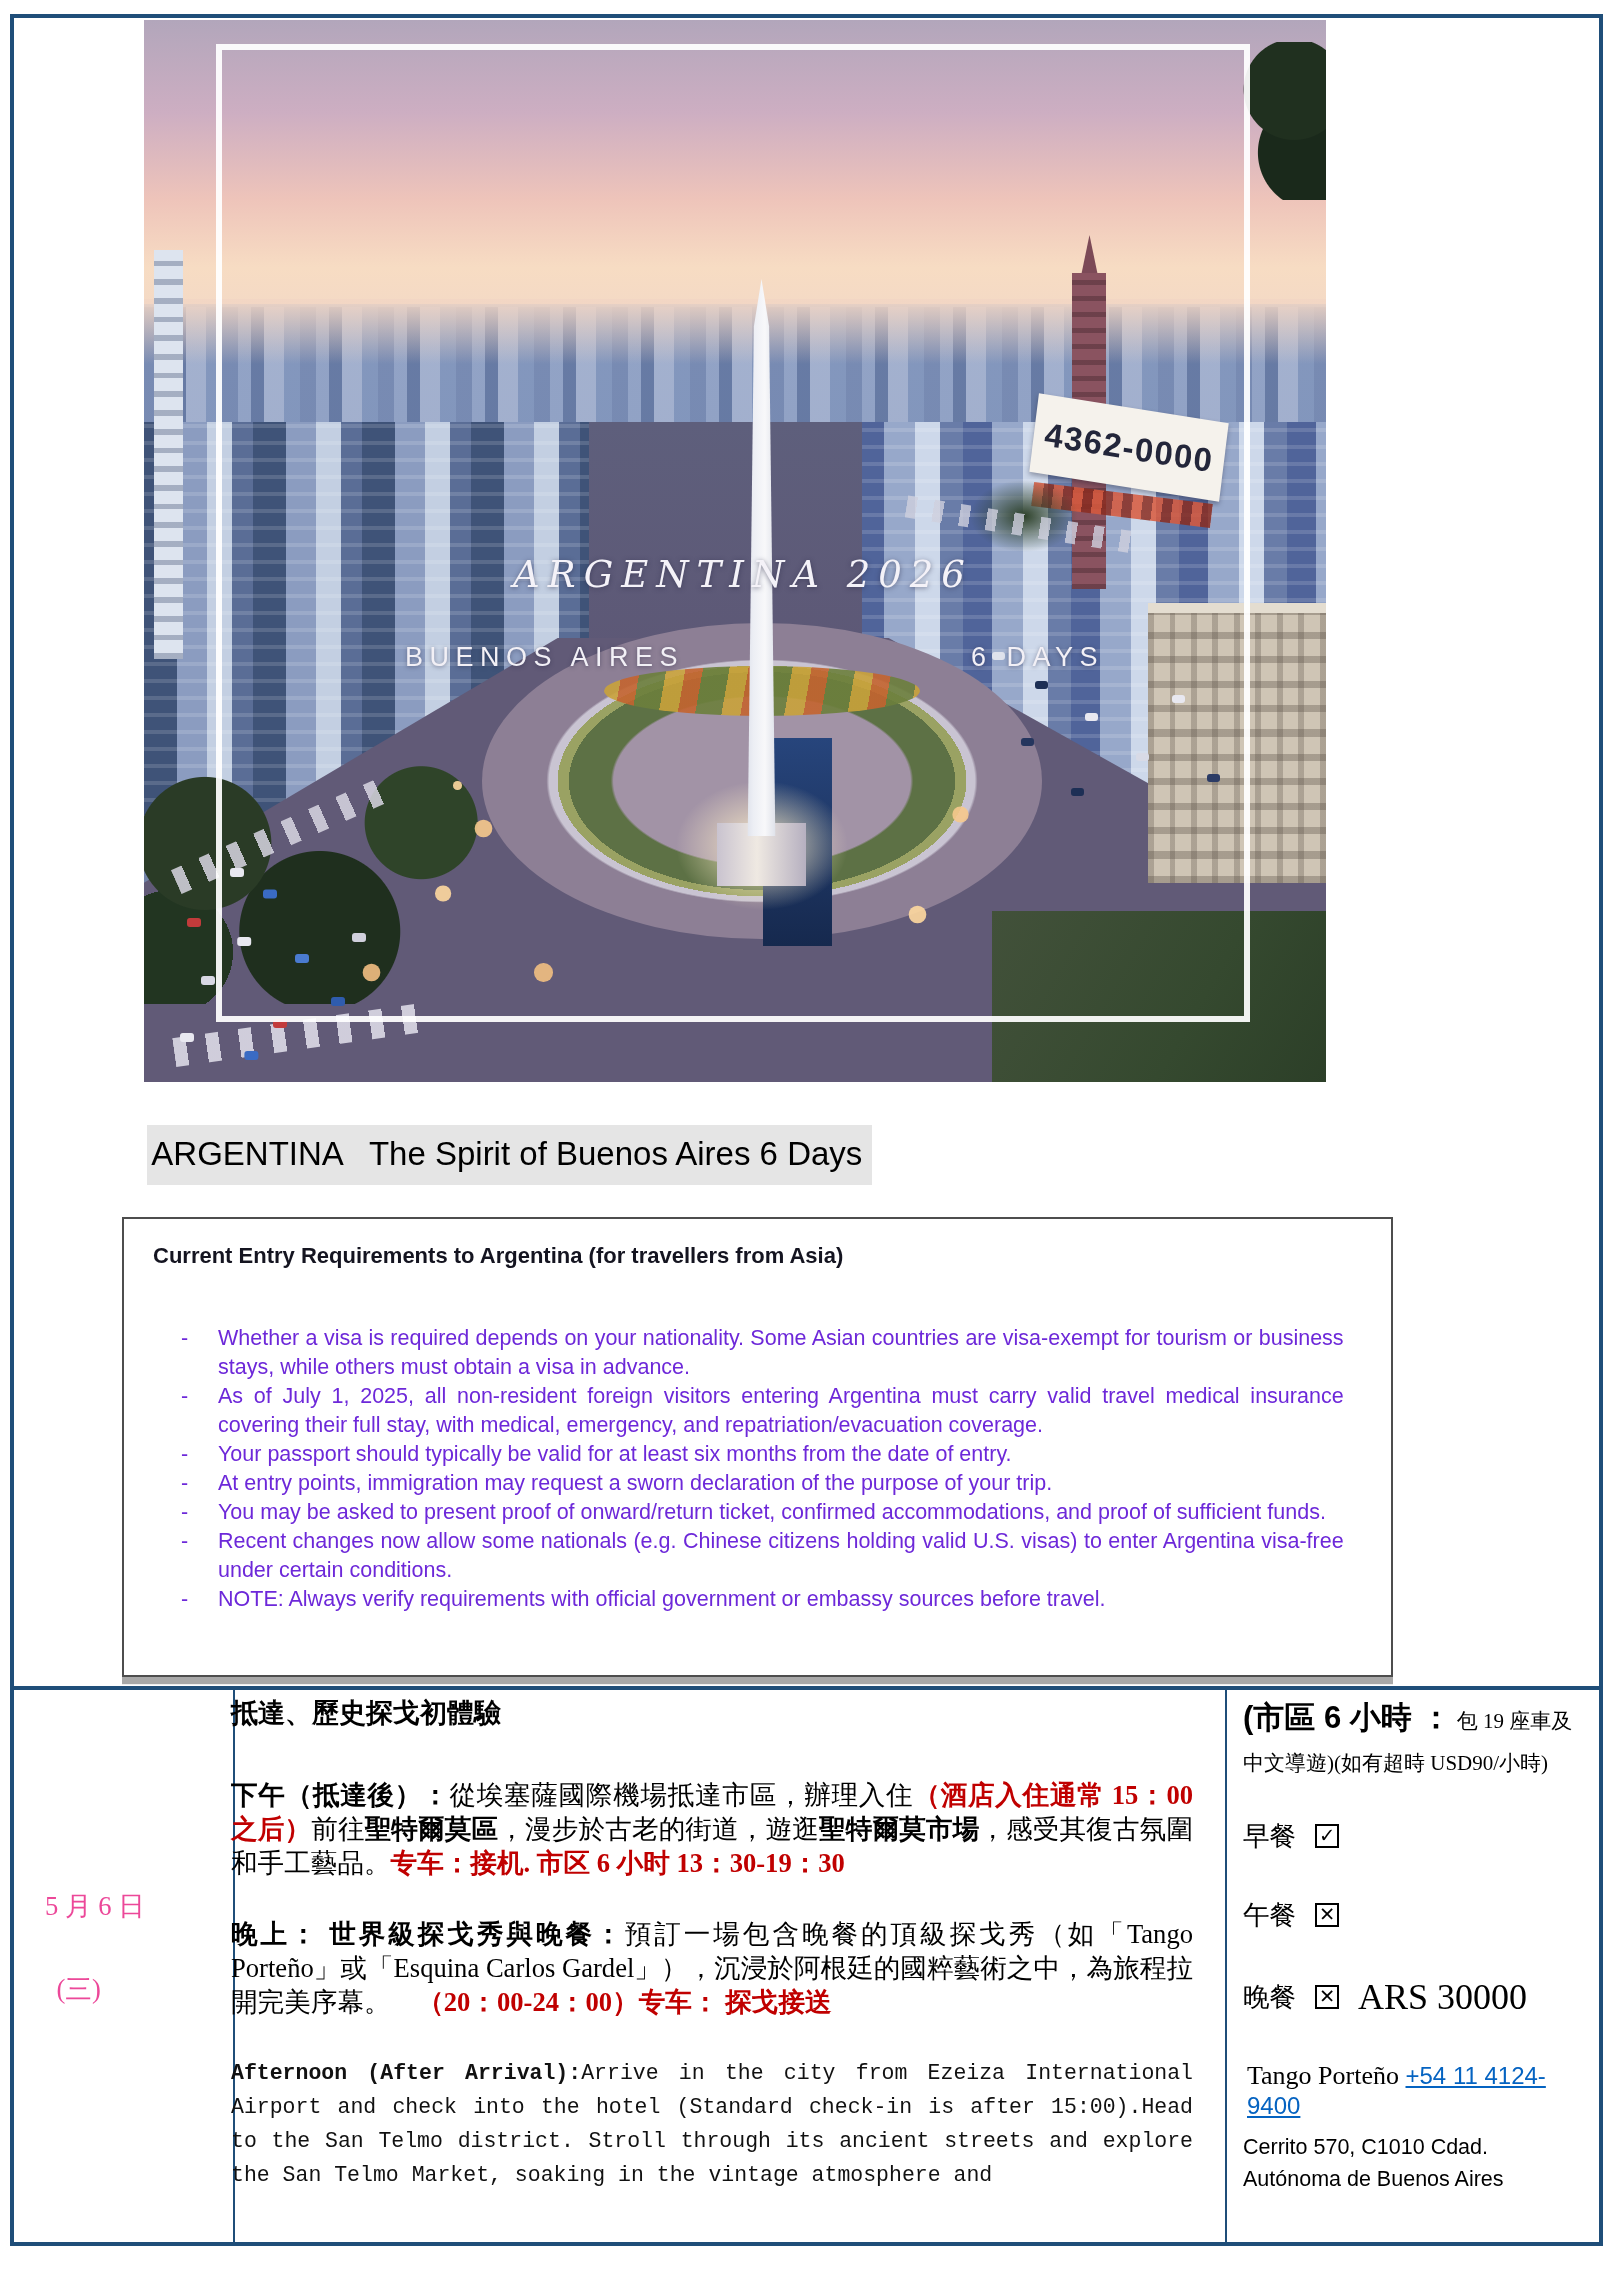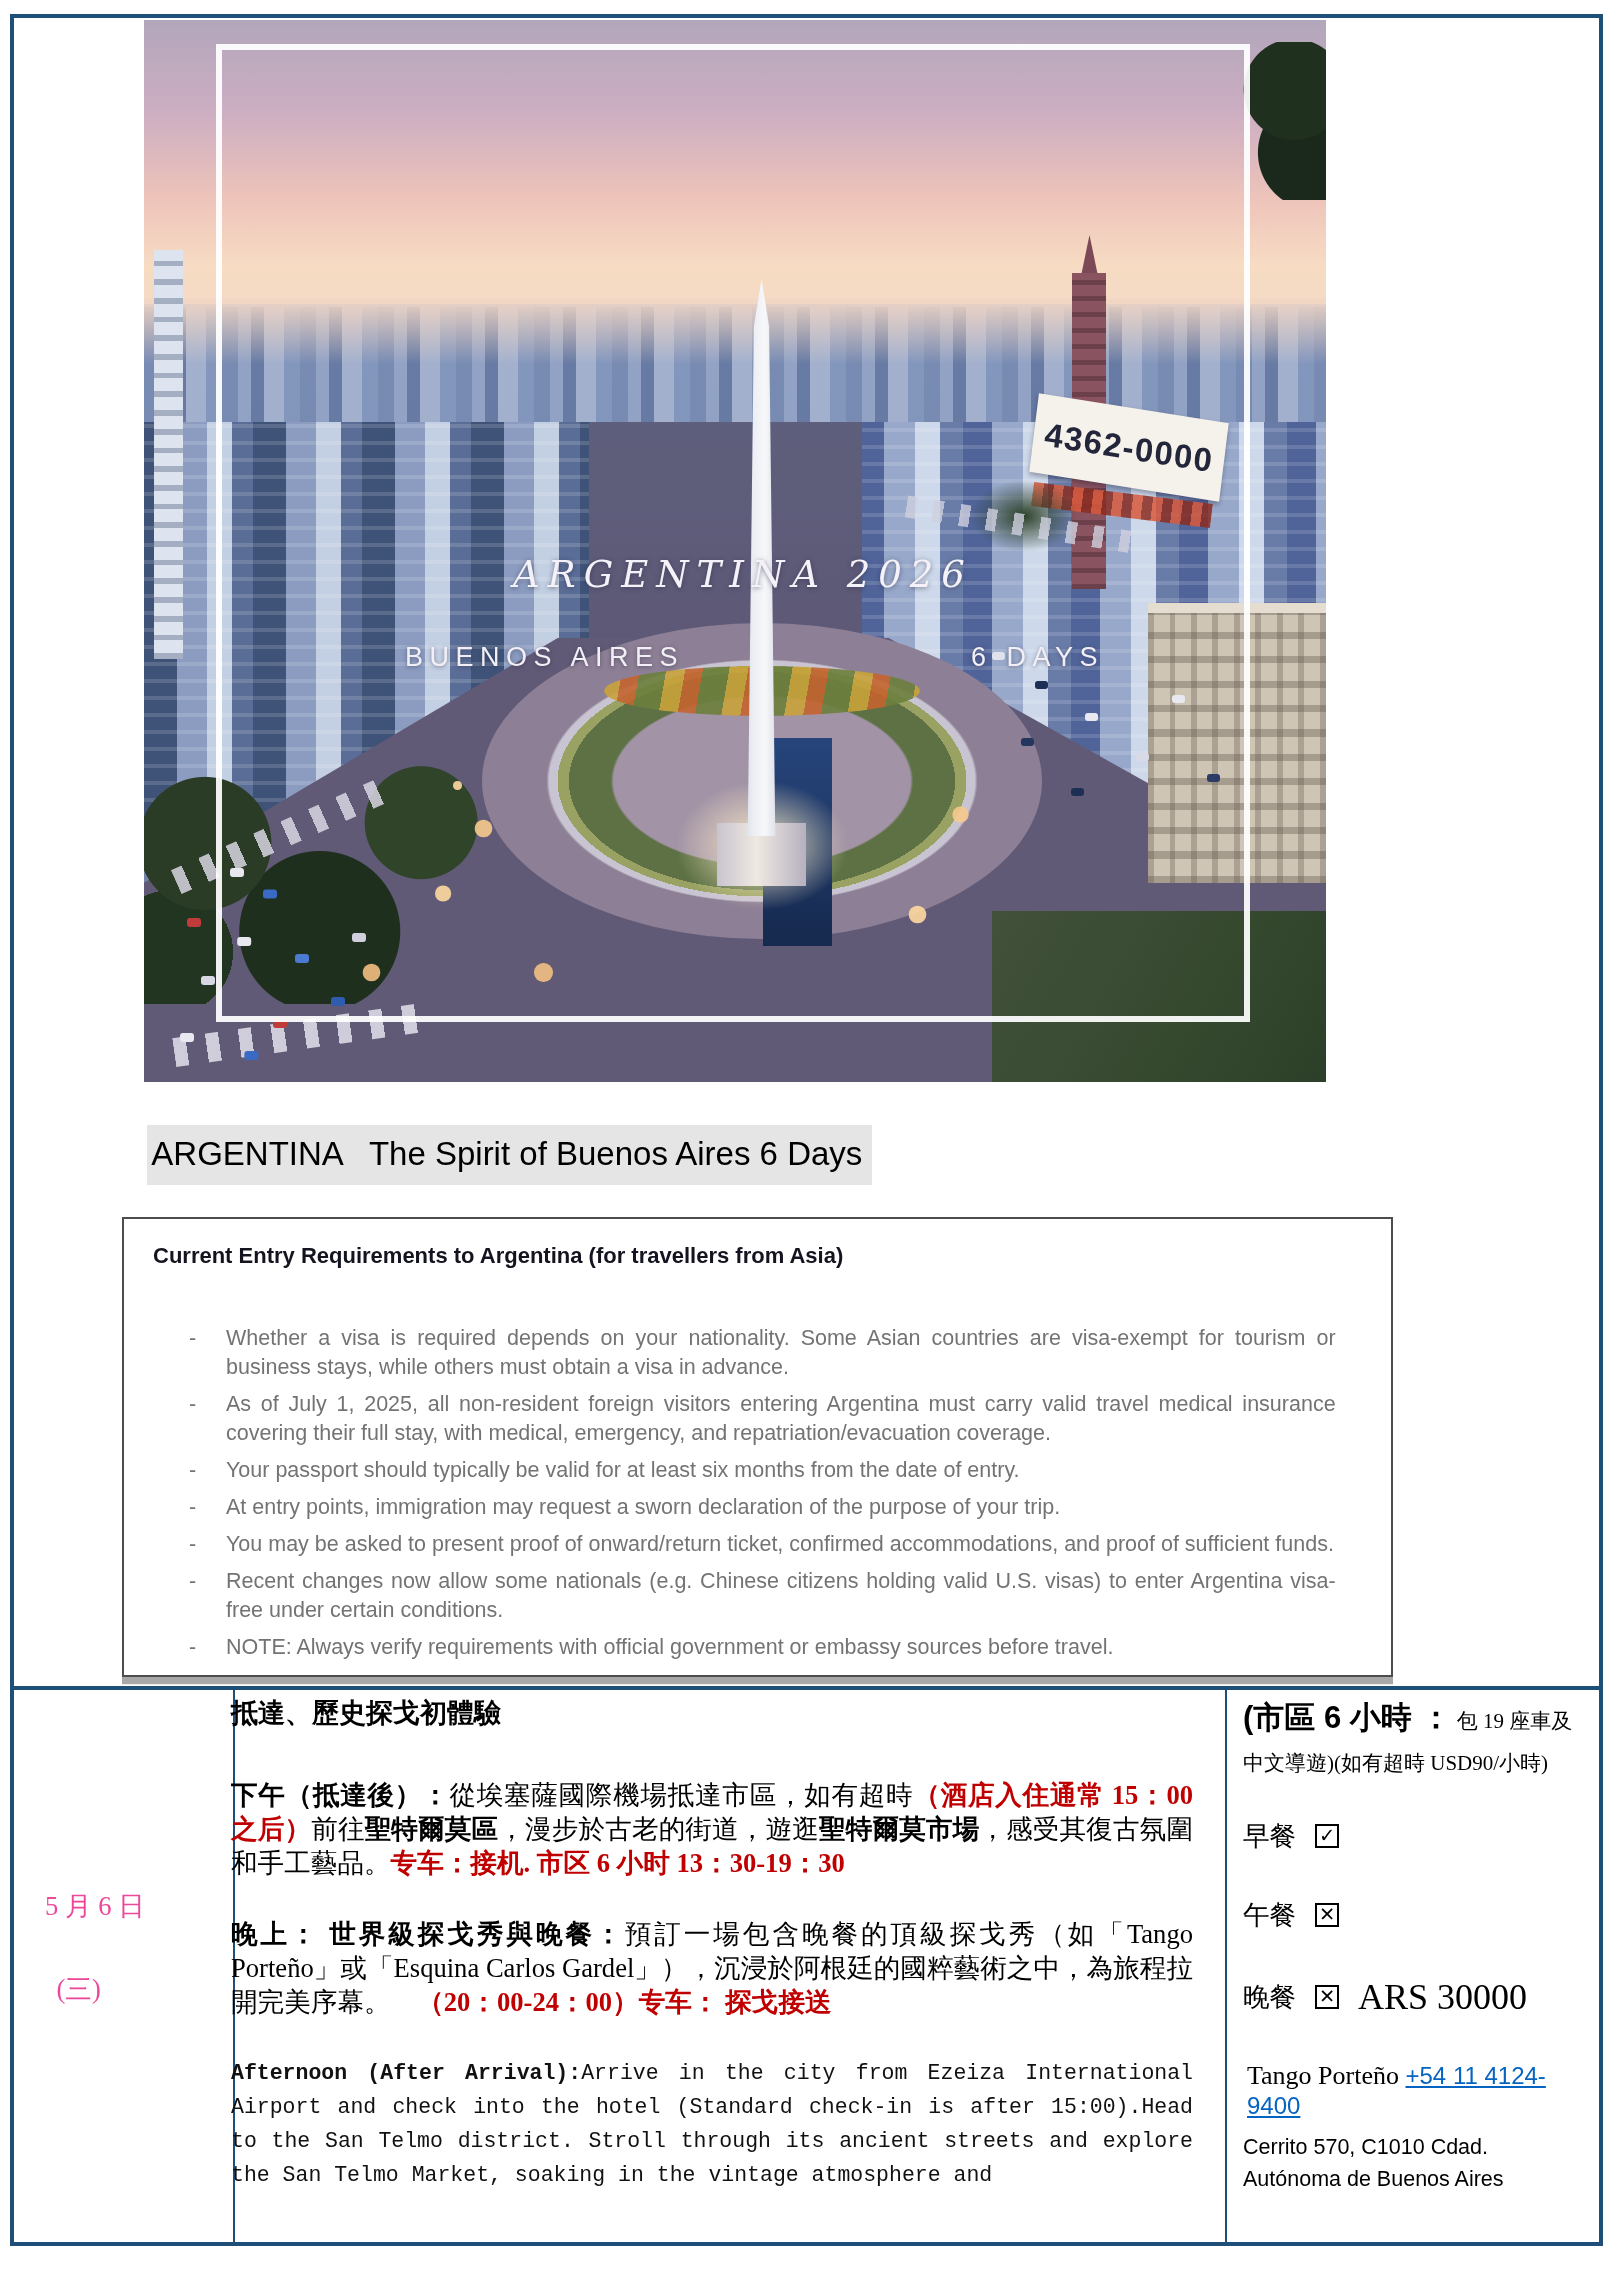--- a/index.html
+++ b/index.html
@@ -104,21 +104,21 @@
   .photo .ov-right{position:absolute;left:827px;top:622px;z-index:31;font-family:"Liberation Sans",sans-serif;
     font-size:27px;letter-spacing:6.5px;color:#f2f0f6;text-shadow:0 1.4px 4.3px rgba(40,40,70,.5);}
   
   .doc-title{position:absolute;left:147px;top:1125px;display:inline-block;background:#e5e5e5;
     font-size:33px;color:#000;padding:10px 10px 11.5px 4.3px;white-space:pre;}
   
   .entry-box{position:absolute;left:122px;top:1217px;width:1271px;height:460px;box-sizing:border-box;
     border:2.2px solid #4d4d4d;background:#fff;box-shadow:0 7.2px 0 #a8a8a8;padding:24.4px 33px 0 29px;}
   .entry-box h2{margin:0;font-size:22px;font-weight:bold;color:#141420;font-family:"Liberation Sans",sans-serif;}
   .entry-box ul{list-style:none;margin:55px 0 0 0;padding:0 14.4px 0 65px;}
-  .entry-box li{position:relative;font-size:21.5px;line-height:29px;color:#737373;text-align:justify;margin:8px;
+  .entry-box li{position:relative;font-size:21.5px;line-height:29px;color:#6d28d9;text-align:justify;margin:0;
     font-family:"Liberation Sans",sans-serif;}
   .entry-box li::before{content:"-";position:absolute;left:-37px;top:0;}
   
   .t-top{position:absolute;left:10px;top:1686px;width:1593px;height:3.6px;background:#1f4e79;}
   .t-v1{position:absolute;left:233px;top:1690px;width:2.2px;height:552px;background:#1f4e79;}
   .t-v2{position:absolute;left:1225px;top:1690px;width:2.2px;height:552px;background:#1f4e79;}
   .date-cell{position:absolute;left:45px;top:1888px;width:180px;font-family:"Liberation Serif",serif;font-size:26.6px;color:#ec4899;}
   .date-cell p{margin:0;}
   .date-cell .d2{margin-top:47px;margin-left:11.5px;}
   .main-cell{position:absolute;left:231px;top:1695px;width:962px;}
@@ -204,21 +204,21 @@
 <div class="t-v2"></div>
 
 <div class="date-cell">
   <p>5 月 6 日</p>
   <p class="d2">(三)</p>
 </div>
 
 <div class="main-cell">
   <p class="day-title">抵達、歷史探戈初體驗</p>
 
-  <p class="cjk"><span class="b">下午（抵達後）：</span><span>從埃塞薩國際機場抵達市區，如有超時</span><span class="r">（酒店入住通常 15：00 之后）</span><span>前往</span><span class="b">聖特爾莫區</span><span>，漫步於古老的街道，遊逛</span><span class="b">聖特爾莫市場</span><span>，感受其復古氛圍和手工藝品。</span><span class="r">专车：接机. 市区 6 小时 13：30-19：30</span></p>
+  <p class="cjk"><span class="b">下午（抵達後）：</span><span>從埃塞薩國際機場抵達市區，辦理入住</span><span class="r">（酒店入住通常 15：00 之后）</span><span>前往</span><span class="b">聖特爾莫區</span><span>，漫步於古老的街道，遊逛</span><span class="b">聖特爾莫市場</span><span>，感受其復古氛圍和手工藝品。</span><span class="r">专车：接机. 市区 6 小时 13：30-19：30</span></p>
 
   <p class="cjk"><span class="b">晚上： 世界級探戈秀與晚餐：</span><span>預訂一場包含晚餐的頂級探戈秀（如「Tango Porteño」或「Esquina Carlos Gardel」），沉浸於阿根廷的國粹藝術之中，為旅程拉開完美序幕。　</span><span class="r">（20：00-24：00）专车： 探戈接送</span></p>
 
   <p class="eng"><span class="b">Afternoon (After Arrival):</span><span>Arrive in the city from Ezeiza International Airport and check into the hotel (Standard check-in is after 15:00).Head to the San Telmo district. Stroll through its ancient streets and explore the San Telmo Market, soaking in the vintage atmosphere and</span></p>
 </div>
 
 <div class="side-cell">
   <p class="side-note"><span class="nb">(市區 6 小時 ：</span><span class="nr"> 包 19 座車及中文導遊)(如有超時 USD90/小時)</span></p>
 
   <p class="meal">

